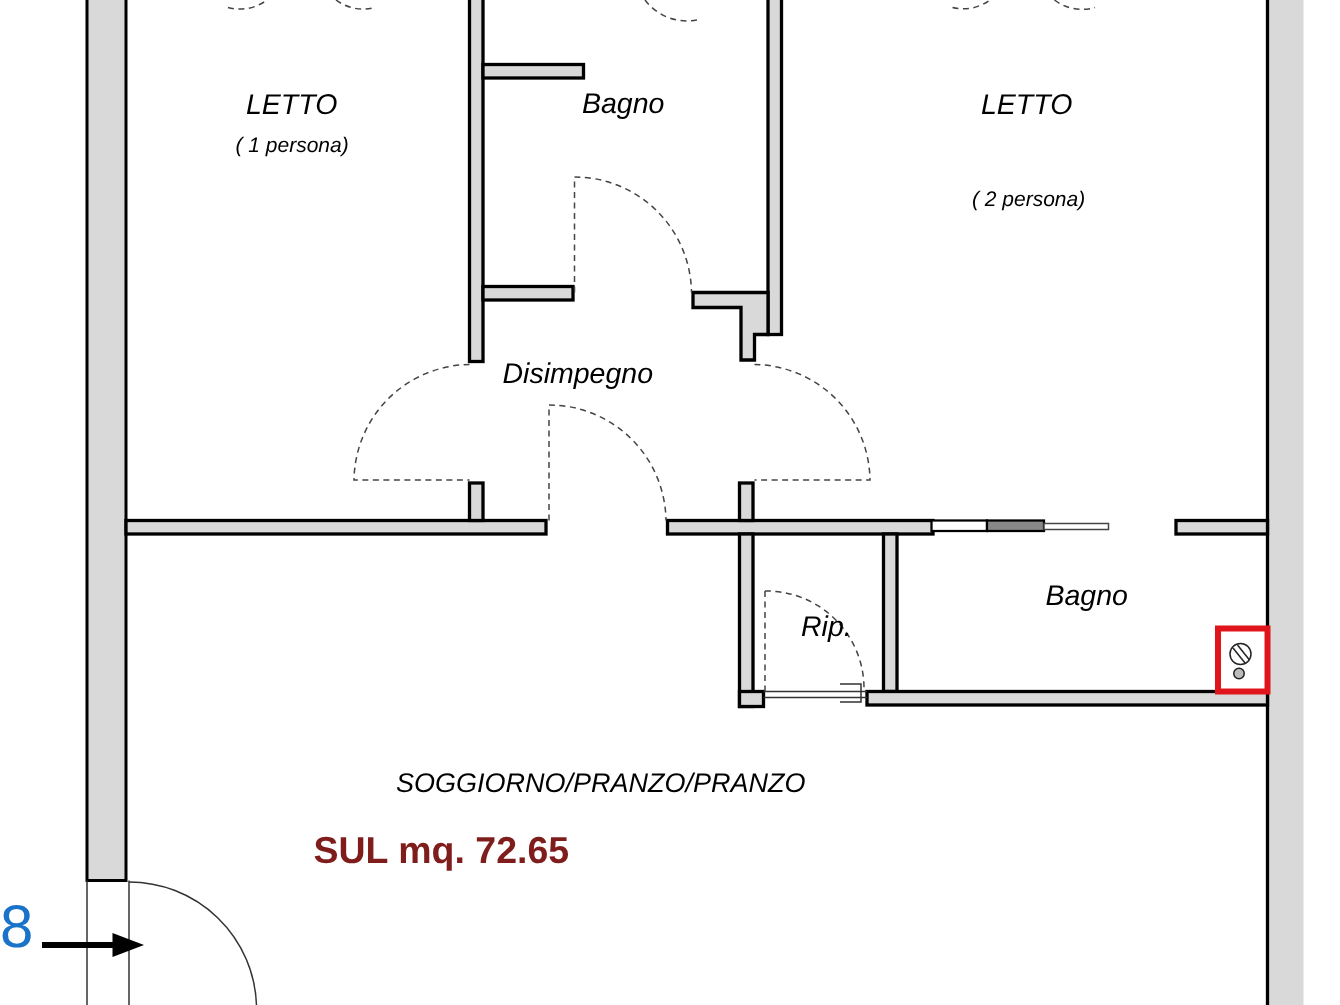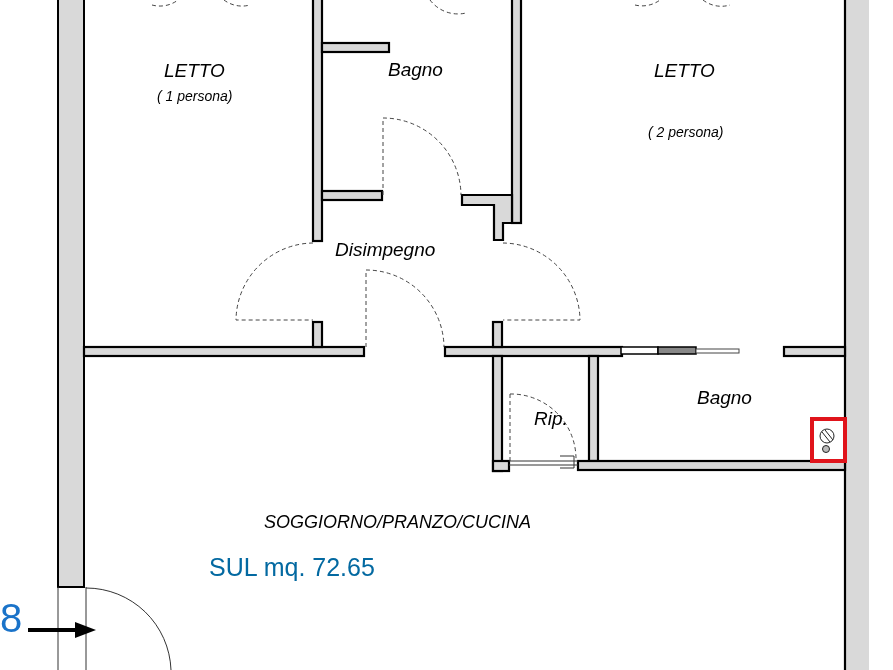--- a/index.html
+++ b/index.html
@@ -5,21 +5,21 @@
     html, body { margin: 0; padding: 0; background: #ffffff; }
     body { width: 893px; height: 670px; overflow: hidden; position: relative; font-family: "Liberation Sans", sans-serif; }
     #plan { position: absolute; left: 0; top: 0; width: 893px; height: 670px; }
     .wall { fill: #d9d9d9; stroke: #000; stroke-width: 2.2; }
     .wall-ext { fill: #d9d9d9; stroke: #000; stroke-width: 2; }
     .door { fill: none; stroke: #444; stroke-width: 1; stroke-dasharray: 4 3; }
     .door-solid { fill: none; stroke: #333; stroke-width: 1; }
     .lbl { position: absolute; white-space: nowrap; color: #000; }
     .room-name { font-style: italic; font-size: 19px; }
     .room-sub { font-size: 14px; font-style: italic; }
-    .sul { position: absolute; color: #0369a1; font-size: 25px; white-space: nowrap; }
+    .sul { position: absolute; color: #7f1d1d; font-size: 25px; white-space: nowrap; font-weight: bold; }
     .unit-num { position: absolute; color: #1a73c9; font-size: 40px; line-height: 1; }
   </style>
 </head>
 <body>
 
 <svg id="plan" viewBox="0 0 893 670" xmlns="http://www.w3.org/2000/svg">
 
   <rect class="wall-ext" x="58" y="-2" width="26" height="589"></rect>
 
   <line class="door-solid" x1="58" y1="587" x2="58" y2="670" stroke="#000"></line>
@@ -90,17 +90,17 @@
 
 <div class="lbl room-name" style="left:654px; top:60px;">LETTO</div>
 <div class="lbl room-sub" style="left:648px; top:76px;margin-top:48px;">( 2 persona)</div>
 
 <div class="lbl room-name" style="left:335px; top:239px;">Disimpegno</div>
 
 <div class="lbl room-name" style="left:534px; top:408px;">Rip.</div>
 
 <div class="lbl room-name" style="left:697px; top:387px;">Bagno</div>
 
-<div class="lbl room-name" style="left:264px; top:512px; font-size:18px;">SOGGIORNO/PRANZO/CUCINA</div>
+<div class="lbl room-name" style="left:264px; top:512px; font-size:18px;">SOGGIORNO/PRANZO/PRANZO</div>
 
 <div class="sul" style="left:209px; top:553px;">SUL mq. 72.65</div>
 
 <div class="unit-num" style="left:0px; top:598px;">8</div>
 
 </body></html>

